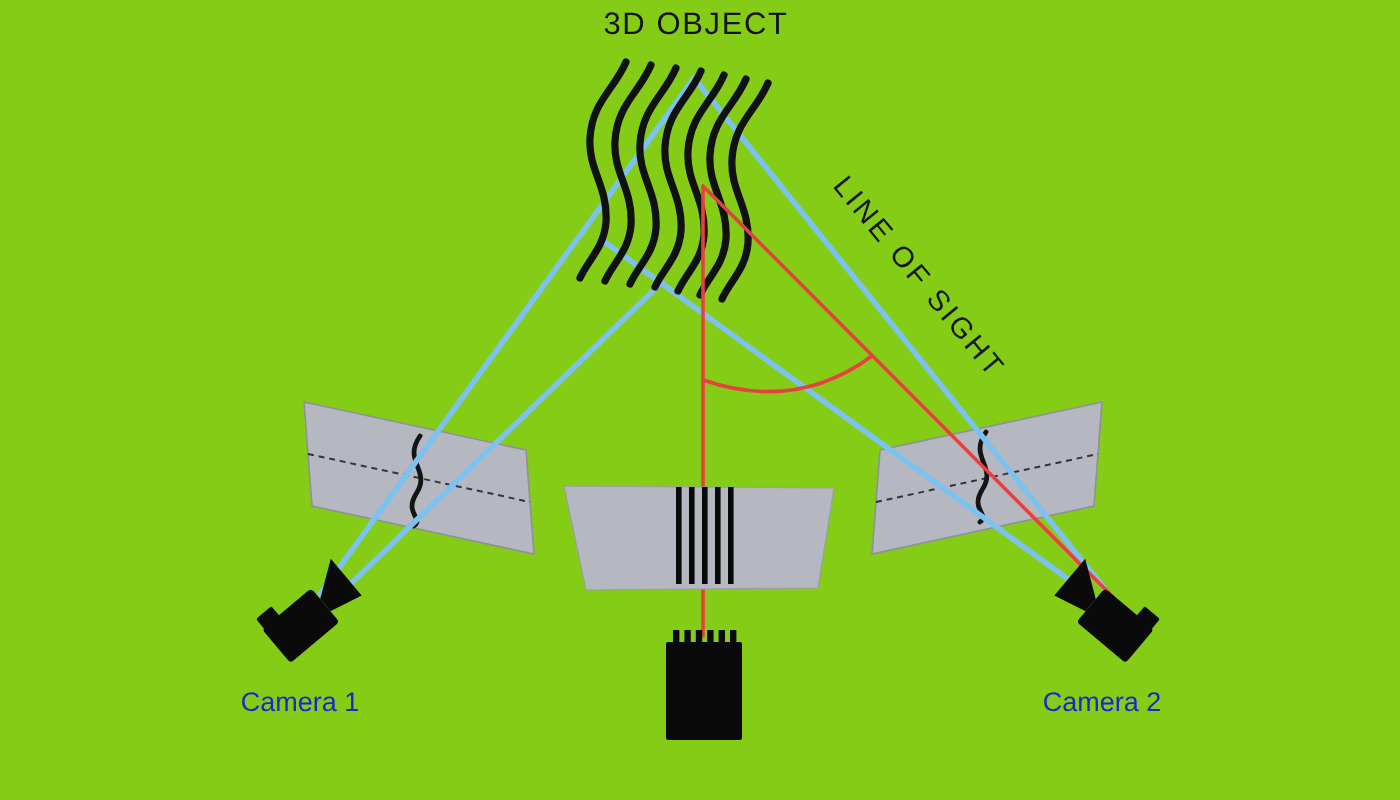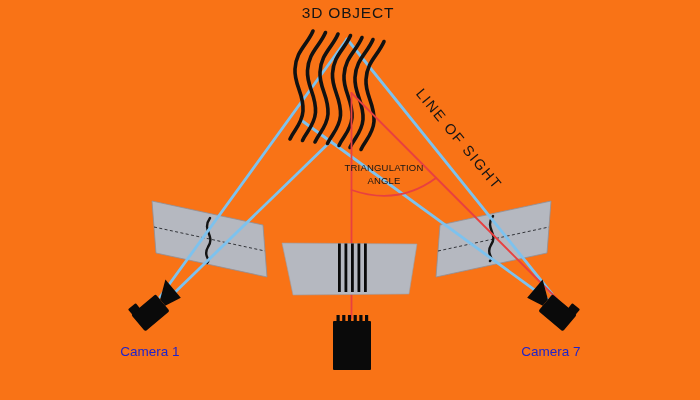--- a/index.html
+++ b/index.html
@@ -1,17 +1,17 @@
 <!DOCTYPE html>
 <html><head>
 <meta charset="utf-8">
 <style>
   html,body{margin:0;padding:0;background:#ffffff;}
   #stage{
-    position:relative;width:700px;height:400px;background:#f97316;overflow:hidden;
+    position:relative;width:700px;height:400px;background:#84cc16;overflow:hidden;
     font-family:"Liberation Sans", sans-serif;
   }
   #scene{position:absolute;left:0;top:0;}
   .lbl{
     position:absolute;transform:translate(-50%,-50%);
     white-space:nowrap;color:#151515;
   }
   .title-lbl{font-size:15.5px;letter-spacing:0.8px;}
   .sight-lbl{font-size:14.5px;letter-spacing:1.6px;transform:translate(-50%,-50%) rotate(50.5deg);}
   .tri-lbl{font-size:9.5px;line-height:13px;text-align:center;letter-spacing:0.2px;}
@@ -86,22 +86,18 @@
       <rect x="-22" y="-11" width="32" height="22" rx="2"></rect>
       <rect x="-21" y="-17" width="10" height="7" rx="1"></rect>
       <polygon points="10,-4 27,-16 27,8 10,4"></polygon>
     </g>
   </svg>
 
   <div class="lbl title-lbl" style="left:348px;top:13px;">3D OBJECT</div>
 
   <div class="lbl sight-lbl" style="left:459px;top:139px;">LINE OF SIGHT</div>
 
-  <div class="lbl tri-lbl" style="left:384px;top:174px;">
-    <div>TRIANGULATION</div>
-    <div>ANGLE</div>
-  </div>
 
   <div class="lbl device-label" style="left:150px;top:351px;text-align:right;">Camera 1</div>
 
-  <div class="lbl device-label" style="left:551px;top:351px;">Camera 7</div>
+  <div class="lbl device-label" style="left:551px;top:351px;">Camera 2</div>
 
 </div>
 
 </body></html>

